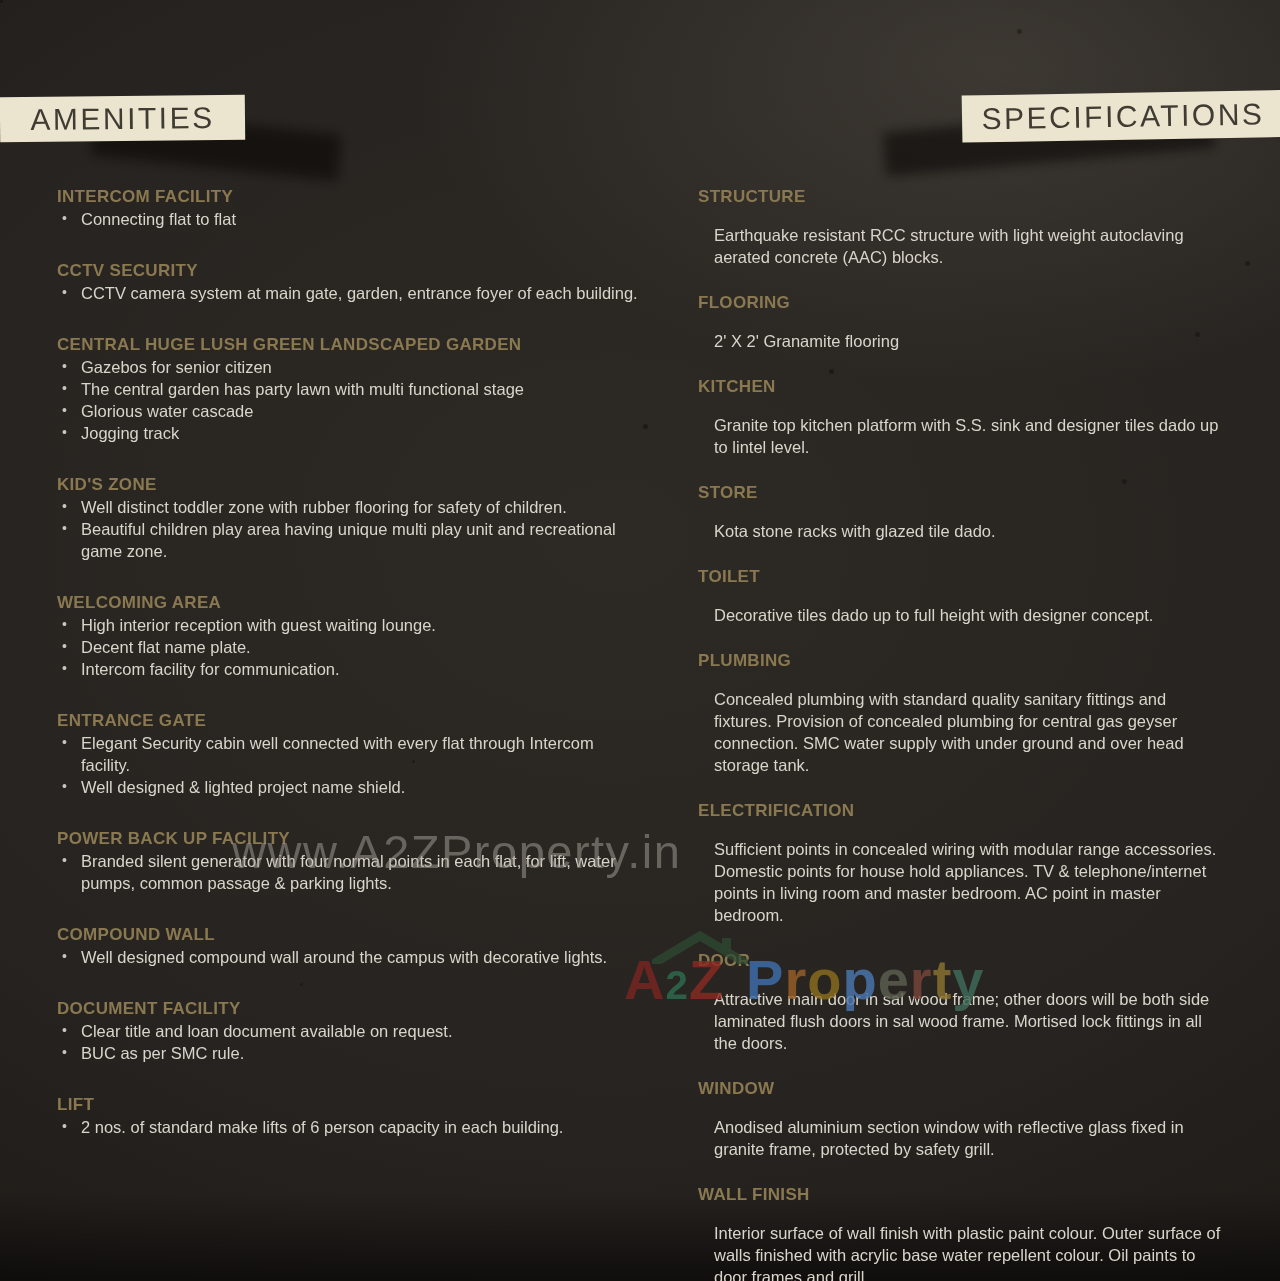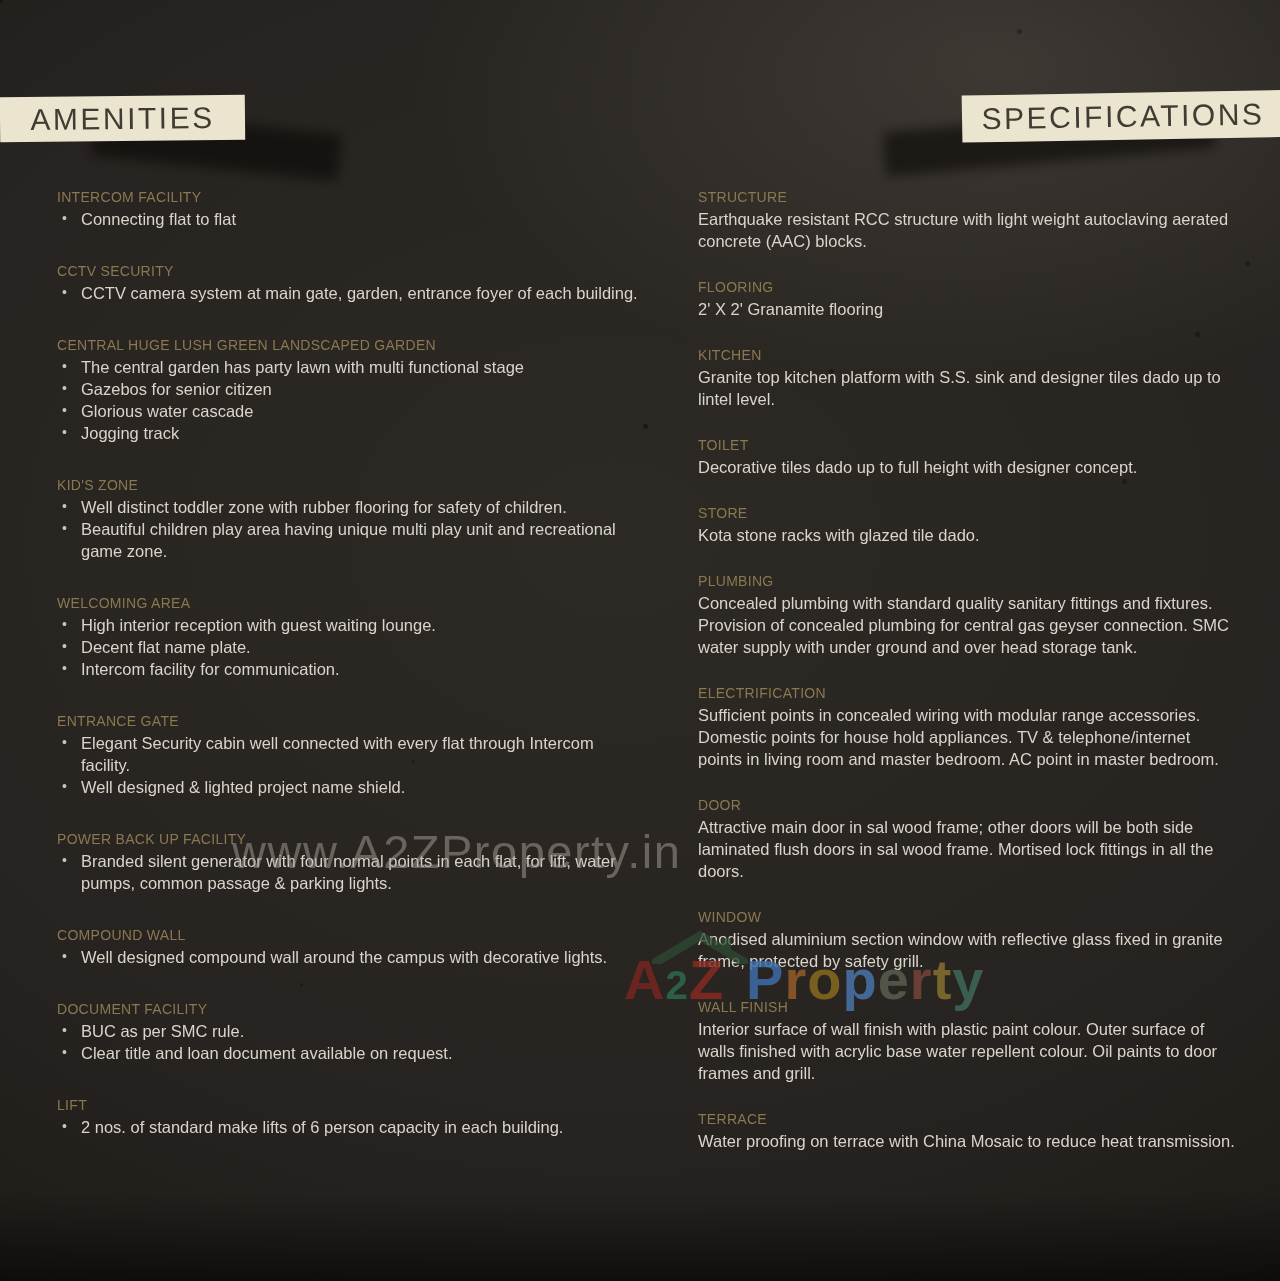--- a/index.html
+++ b/index.html
@@ -52,35 +52,35 @@
   }
   .shadow-left{left:92px;top:122px;width:248px;height:46px;transform:rotate(6deg);}
   .shadow-right{left:884px;top:118px;width:330px;height:44px;transform:rotate(-5deg);}
   .col{position:absolute;z-index:2;}
   .col-left{left:57px;top:186px;width:590px;}
   .col-right{left:698px;top:186px;width:540px;}
   .section{margin-bottom:30px;}
   .col-right .section{margin-bottom:24px;}
   .section-heading{
     color:var(--heading-color,#8a7950);
-    font-weight:400;font-size:14px;line-height:22px;letter-spacing:0.3px;
+    font-weight:700;font-size:17px;line-height:22px;letter-spacing:0.3px;
   }
   .section ul{margin:0;padding:0;list-style:none;}
   .section li{
     position:relative;padding-left:24px;
     color:var(--body-color,#d9d5cb);
     font-size:16.5px;line-height:22px;
   }
   .section li::before{
     content:"\2022";
     position:absolute;left:5px;top:-1px;
     font-size:14px;color:#c9c5bb;
   }
   .section-body{
-    margin:0;color:var(--body-color,#d9d5cb);
+    margin:16px;color:var(--body-color,#d9d5cb);
     font-size:16.5px;line-height:22px;
   }
   .wm-center{
     position:absolute;left:232px;top:824px;z-index:4;
     font-size:47px;letter-spacing:1.5px;
     color:rgba(163,158,149,0.52);
     white-space:nowrap;
   }
   .wm-brand{
     position:absolute;left:624px;top:952px;z-index:4;
@@ -116,22 +116,22 @@
       </div>
       <div class="section">
         <div class="section-heading">CCTV SECURITY</div>
         <ul>
           <li>CCTV camera system at main gate, garden, entrance foyer of each building.</li>
         </ul>
       </div>
       <div class="section">
         <div class="section-heading">CENTRAL HUGE LUSH GREEN LANDSCAPED GARDEN</div>
         <ul>
+          <li>Gazebos for senior citizen</li>
           <li>The central garden has party lawn with multi functional stage</li>
-          <li>Gazebos for senior citizen</li>
           <li>Glorious water cascade</li>
           <li>Jogging track</li>
         </ul>
       </div>
       <div class="section">
         <div class="section-heading">KID'S ZONE</div>
         <ul>
           <li>Well distinct toddler zone with rubber flooring for safety of children.</li>
           <li>Beautiful children play area having unique multi play unit and recreational game zone.</li>
         </ul>
@@ -159,22 +159,22 @@
       </div>
       <div class="section">
         <div class="section-heading">COMPOUND WALL</div>
         <ul>
           <li>Well designed compound wall around the campus with decorative lights.</li>
         </ul>
       </div>
       <div class="section">
         <div class="section-heading">DOCUMENT FACILITY</div>
         <ul>
+          <li>Clear title and loan document available on request.</li>
           <li>BUC as per SMC rule.</li>
-          <li>Clear title and loan document available on request.</li>
         </ul>
       </div>
       <div class="section">
         <div class="section-heading">LIFT</div>
         <ul>
           <li>2 nos. of standard make lifts of 6 person capacity in each building.</li>
         </ul>
       </div>
     </div>
   <div class="col col-right">
@@ -184,26 +184,26 @@
       </div>
       <div class="section">
         <div class="section-heading">FLOORING</div>
         <p class="section-body">2' X 2' Granamite flooring</p>
       </div>
       <div class="section">
         <div class="section-heading">KITCHEN</div>
         <p class="section-body">Granite top kitchen platform with S.S. sink and designer tiles dado up to lintel level.</p>
       </div>
       <div class="section">
+        <div class="section-heading">STORE</div>
+        <p class="section-body">Kota stone racks with glazed tile dado.</p>
+      </div>
+      <div class="section">
         <div class="section-heading">TOILET</div>
         <p class="section-body">Decorative tiles dado up to full height with designer concept.</p>
-      </div>
-      <div class="section">
-        <div class="section-heading">STORE</div>
-        <p class="section-body">Kota stone racks with glazed tile dado.</p>
       </div>
       <div class="section">
         <div class="section-heading">PLUMBING</div>
         <p class="section-body">Concealed plumbing with standard quality sanitary fittings and fixtures. Provision of concealed plumbing for central gas geyser connection. SMC water supply with under ground and over head storage tank.</p>
       </div>
       <div class="section">
         <div class="section-heading">ELECTRIFICATION</div>
         <p class="section-body">Sufficient points in concealed wiring with modular range accessories. Domestic points for house hold appliances. TV &amp; telephone/internet points in living room and master bedroom. AC point in master bedroom.</p>
       </div>
       <div class="section">

